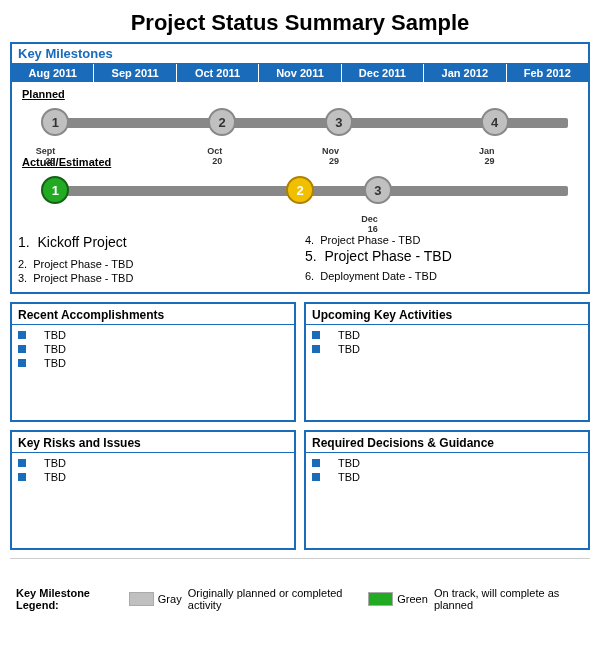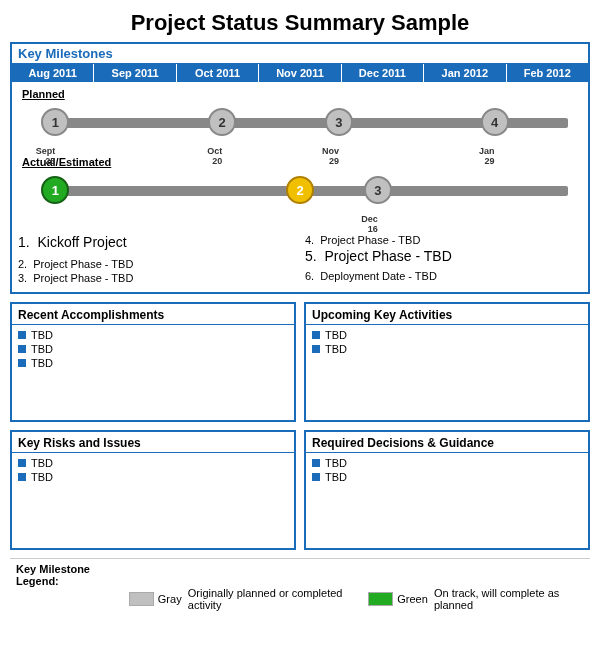--- a/index.html
+++ b/index.html
@@ -137,34 +137,35 @@
       border-bottom: 1px solid #1a6bba;
     }
     .box-content {
       padding: 4px 6px;
     }
     .bullet-item {
       display: flex;
       align-items: flex-start;
       margin-bottom: 2px;
       font-size: 11px;
+      gap: 13px;
     }
     .bullet-icon {
       display: inline-block;
       width: 8px;
       height: 8px;
       background: #1a6bba;
       margin-right: 5px;
       margin-top: 2px;
       flex-shrink: 0;
     }
     
     .legend-row {
       display: flex;
-      align-items: flex-start;
+      align-items: flex-end;
       padding: 4px 6px;
       font-size: 11px;
       border-top: 1px solid #ccc;
     }
     .legend-label {
       font-weight: bold;
       margin-right: 10px;
     }
     .legend-item {
       display: flex;

